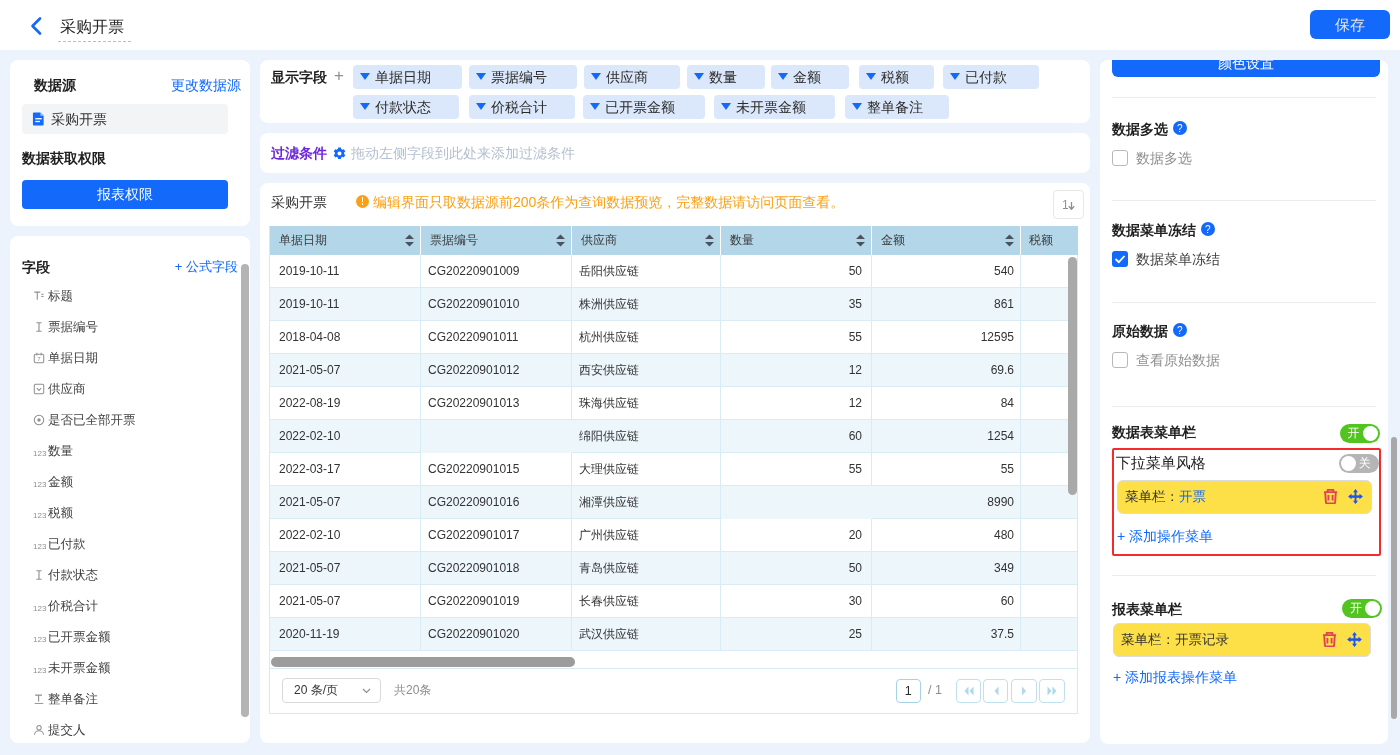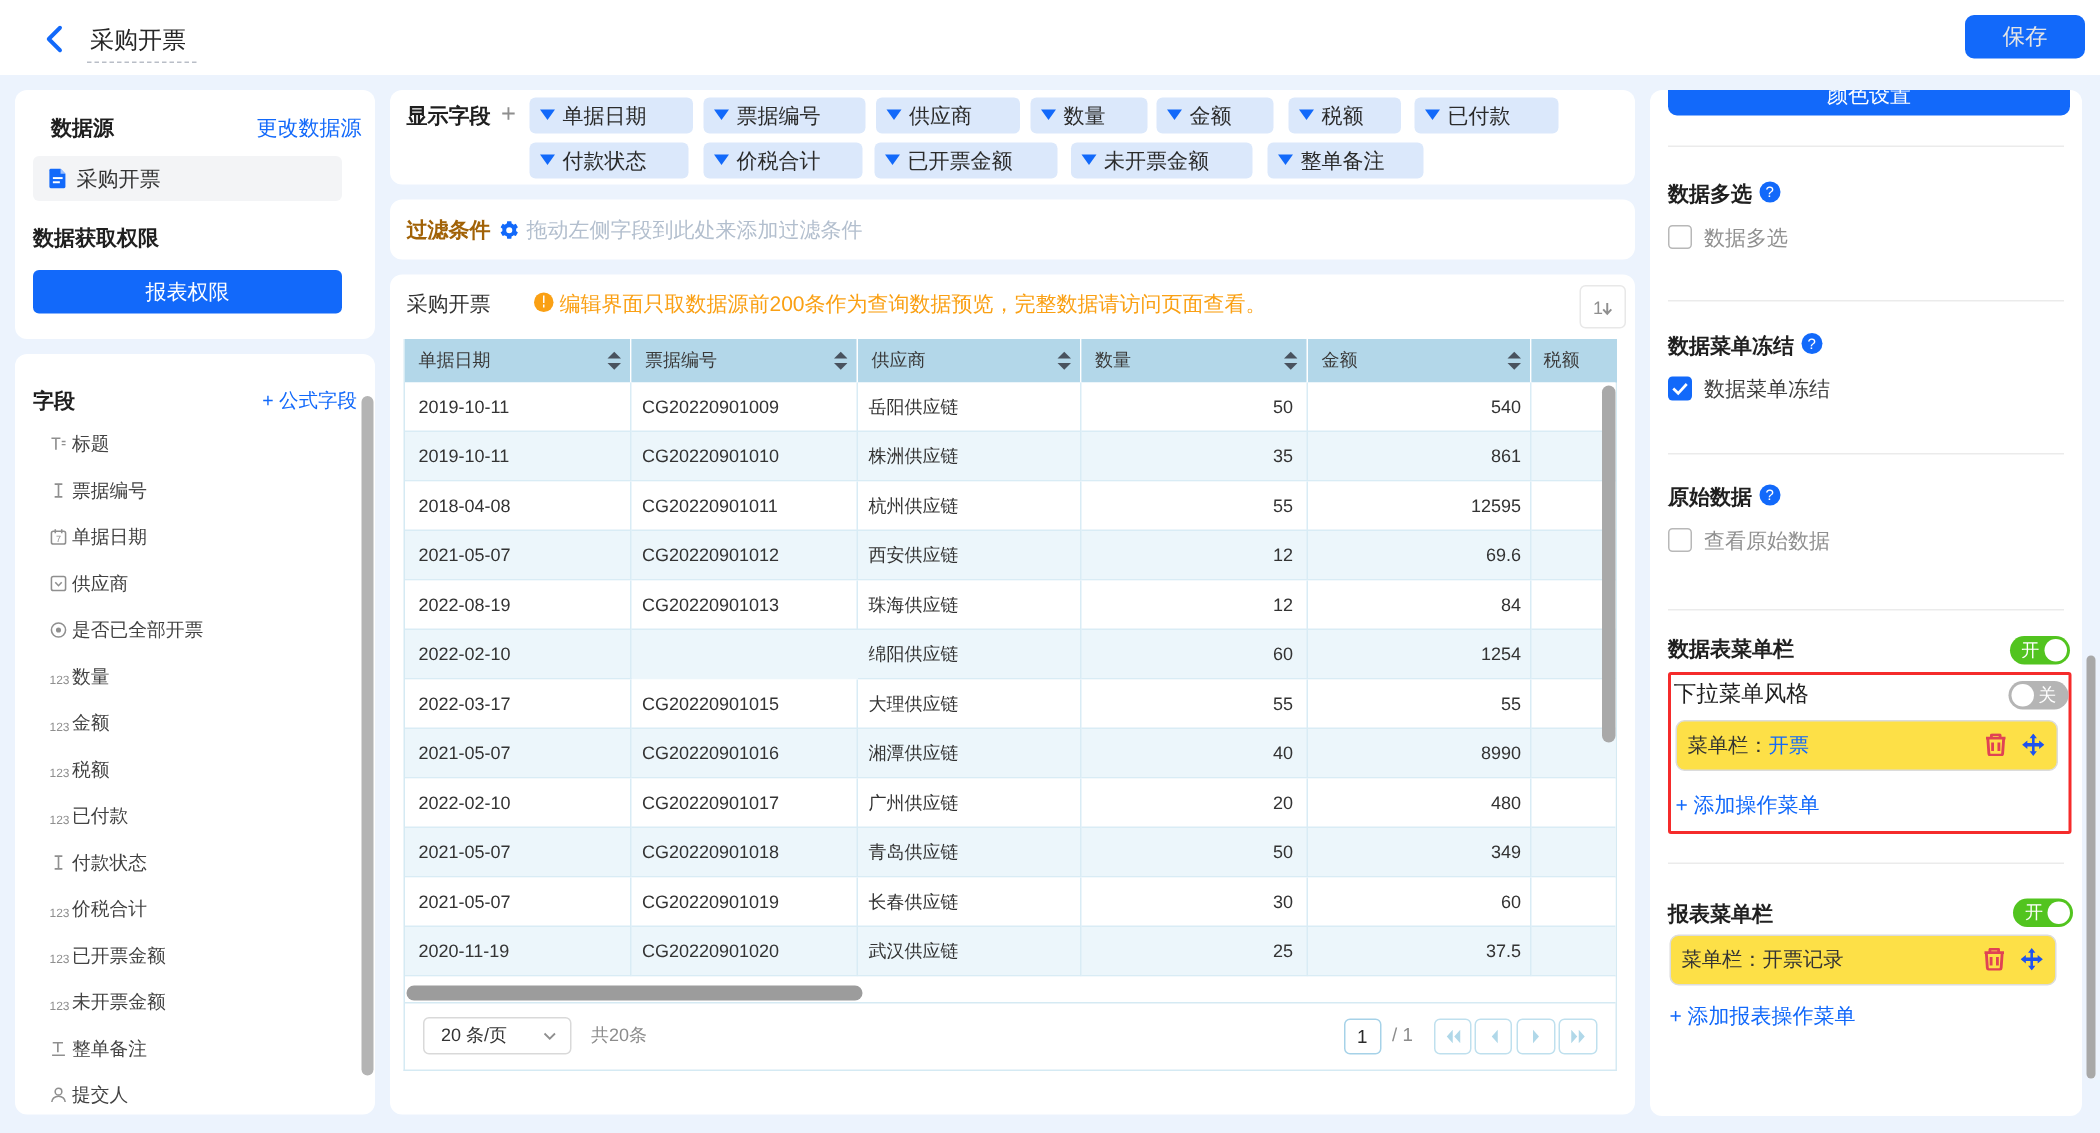--- a/index.html
+++ b/index.html
@@ -178,21 +178,21 @@
       <div class="chip" style="left: 599px; top: 4.5px; width: 75px;"><span class="tri"></span>税额</div>
       <div class="chip" style="left: 683px; top: 4.5px; width: 96px;"><span class="tri"></span>已付款</div>
       <div class="chip" style="left: 93px; top: 34.5px; width: 106px;"><span class="tri"></span>付款状态</div>
       <div class="chip" style="left: 209px; top: 34.5px; width: 106px;"><span class="tri"></span>价税合计</div>
       <div class="chip" style="left: 323px; top: 34.5px; width: 122px;"><span class="tri"></span>已开票金额</div>
       <div class="chip" style="left: 454px; top: 34.5px; width: 121px;"><span class="tri"></span>未开票金额</div>
       <div class="chip" style="left: 585px; top: 34.5px; width: 104px;"><span class="tri"></span>整单备注</div>
     </div>
 
   <div class="card" id="mc2">
-    <div class="abs" style="left:11px; top:13px; font-weight:bold; font-size:14px; line-height:14px; color:#a16207;">过滤条件</div>
+    <div class="abs" style="left:11px; top:13px; font-weight:bold; font-size:14px; line-height:14px; color:#6d28d9;">过滤条件</div>
     <svg class="abs" style="left:73px; top:13.5px;" width="13" height="13" viewBox="0 0 16 16">
         <path fill="#1269fa" d="M9.7 0.6 L10 2.5 a5.7 5.7 0 0 1 1.6 0.9 l1.8-0.7 1.7 2.9 -1.5 1.2 a5.8 5.8 0 0 1 0 1.9 l1.5 1.2 -1.7 2.9 -1.8-0.7 a5.7 5.7 0 0 1 -1.6 0.9 l-0.3 1.9 H6.3 L6 13 a5.7 5.7 0 0 1 -1.6-0.9 l-1.8 0.7 -1.7-2.9 1.5-1.2 a5.8 5.8 0 0 1 0-1.9 L0.9 5.6 2.6 2.7 l1.8 0.7 A5.7 5.7 0 0 1 6 2.5 L6.3 0.6 Z M8 5.5 A2.5 2.5 0 1 0 8 10.5 A2.5 2.5 0 1 0 8 5.5 Z"></path>
       </svg>
     <div class="abs" style="left:91px; top:13px; color:#b3bfce; font-size:14px; line-height:14px;">拖动左侧字段到此处来添加过滤条件</div>
   </div>
 
   <div class="card" id="mc3">
     <div class="abs" style="left:11px; top:12px; font-size:14px; line-height:14px; color:#333;">采购开票</div>
     <div class="abs" style="left:96px; top:11.5px; width:13px; height:13px; background:#faa014; border-radius:50%;">
         <div style="position:absolute; left:5.6px; top:2px; width:1.8px; height:5.5px; background:#fff;"></div>
@@ -279,21 +279,20 @@
           <div class="td" style="left:151px; width:151px; padding-left:7px;">CG20220901015</div>
           <div class="td" style="left:302px; width:149px; padding-left:7px;">大理供应链</div>
           <div class="td tdr" style="left:451px; width:151px; padding-right:9px;">55</div>
           <div class="td tdr" style="left:602px; width:149px; padding-right:6px;">55</div>
           <div class="td" style="left:751px; width:56px; border-right:none;"></div>
         </div>
         <div class="tr" style="top:260px; left:0; width:807px; background:#ecf6fb;">
           <div class="td" style="left:0; width:151px; padding-left:9px;">2021-05-07</div>
           <div class="td" style="left:151px; width:151px; padding-left:7px;">CG20220901016</div>
           <div class="td" style="left:302px; width:149px; padding-left:7px;">湘潭供应链</div>
-          <div class="td tdr" style="left:451px; width:151px; padding-right:9px;">40</div>
           <div class="td tdr" style="left:602px; width:149px; padding-right:6px;">8990</div>
           <div class="td" style="left:751px; width:56px; border-right:none;"></div>
         </div>
         <div class="tr" style="top:293px; left:0; width:807px; background:#fff;">
           <div class="td" style="left:0; width:151px; padding-left:9px;">2022-02-10</div>
           <div class="td" style="left:151px; width:151px; padding-left:7px;">CG20220901017</div>
           <div class="td" style="left:302px; width:149px; padding-left:7px;">广州供应链</div>
           <div class="td tdr" style="left:451px; width:151px; padding-right:9px;">20</div>
           <div class="td tdr" style="left:602px; width:149px; padding-right:6px;">480</div>
           <div class="td" style="left:751px; width:56px; border-right:none;"></div>

